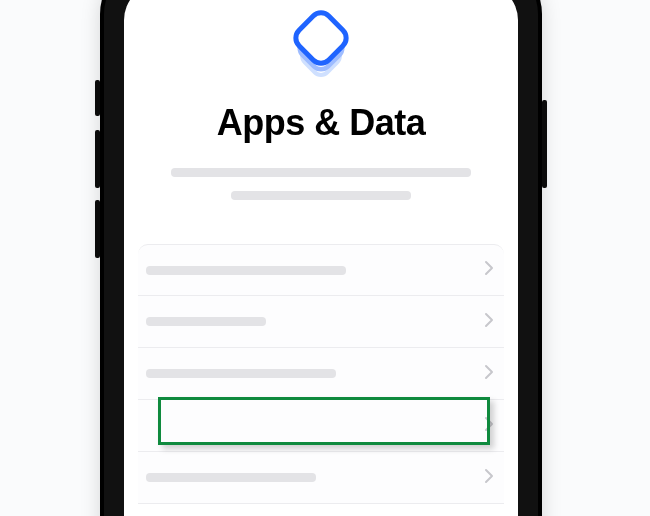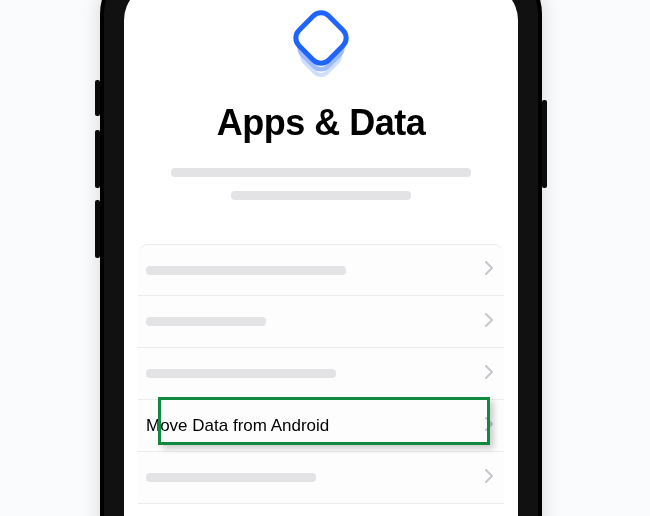--- a/index.html
+++ b/index.html
@@ -219,21 +219,20 @@
             <div class="row">
               <div class="ph w-c"></div>
               <span class="chev">
                 <svg width="10" height="16" viewBox="0 0 10 16">
                     <path d="M2 2l6 6-6 6" fill="none" stroke="currentColor" stroke-width="2" stroke-linecap="round" stroke-linejoin="round"></path>
                   </svg>
               </span>
             </div>
 
             <div class="row">
-              <span class="row-label">Move Data from Android</span>
               <span class="chev">
                 <svg width="10" height="16" viewBox="0 0 10 16">
                     <path d="M2 2l6 6-6 6" fill="none" stroke="currentColor" stroke-width="2" stroke-linecap="round" stroke-linejoin="round"></path>
                   </svg>
               </span>
             </div>
 
             <div class="row">
               <div class="ph w-d"></div>
               <span class="chev">

